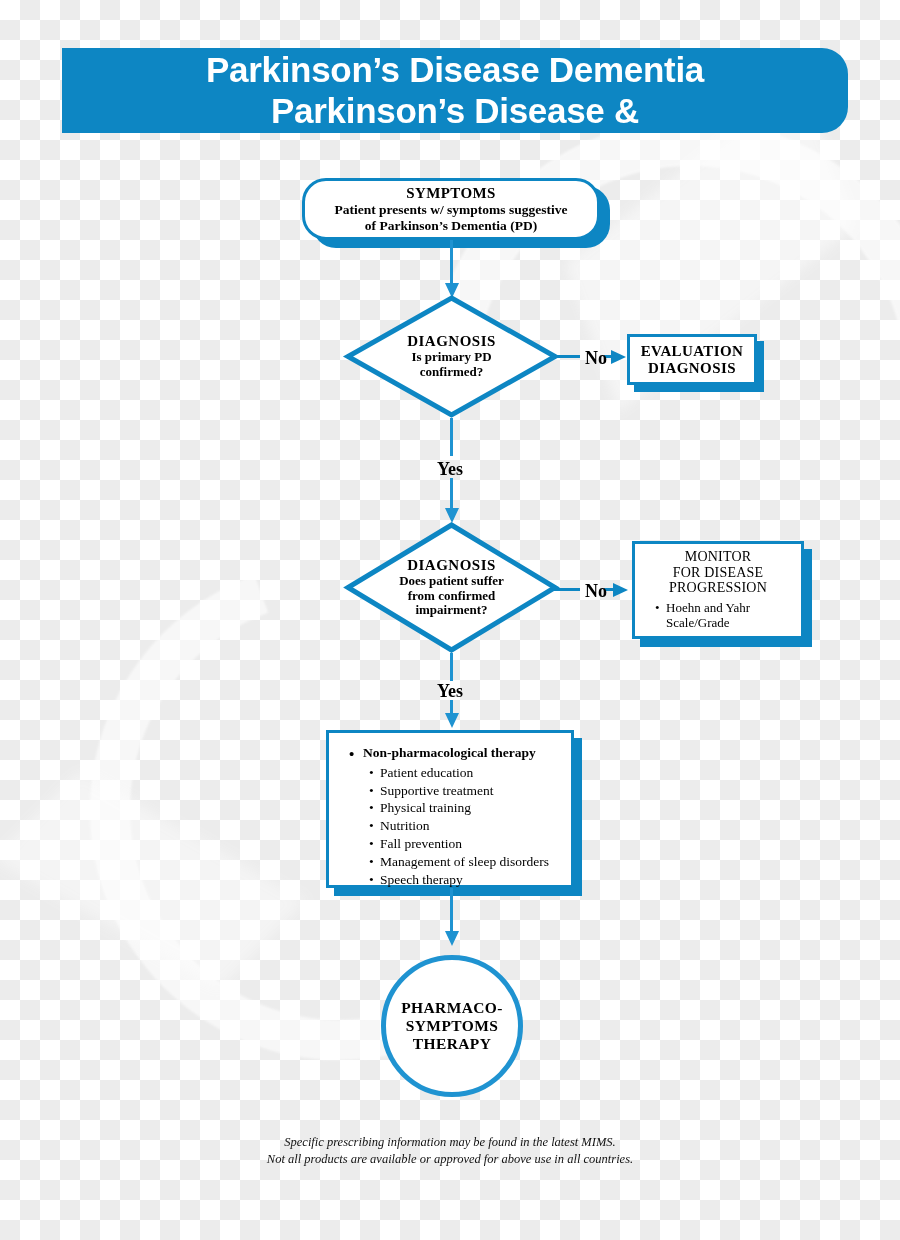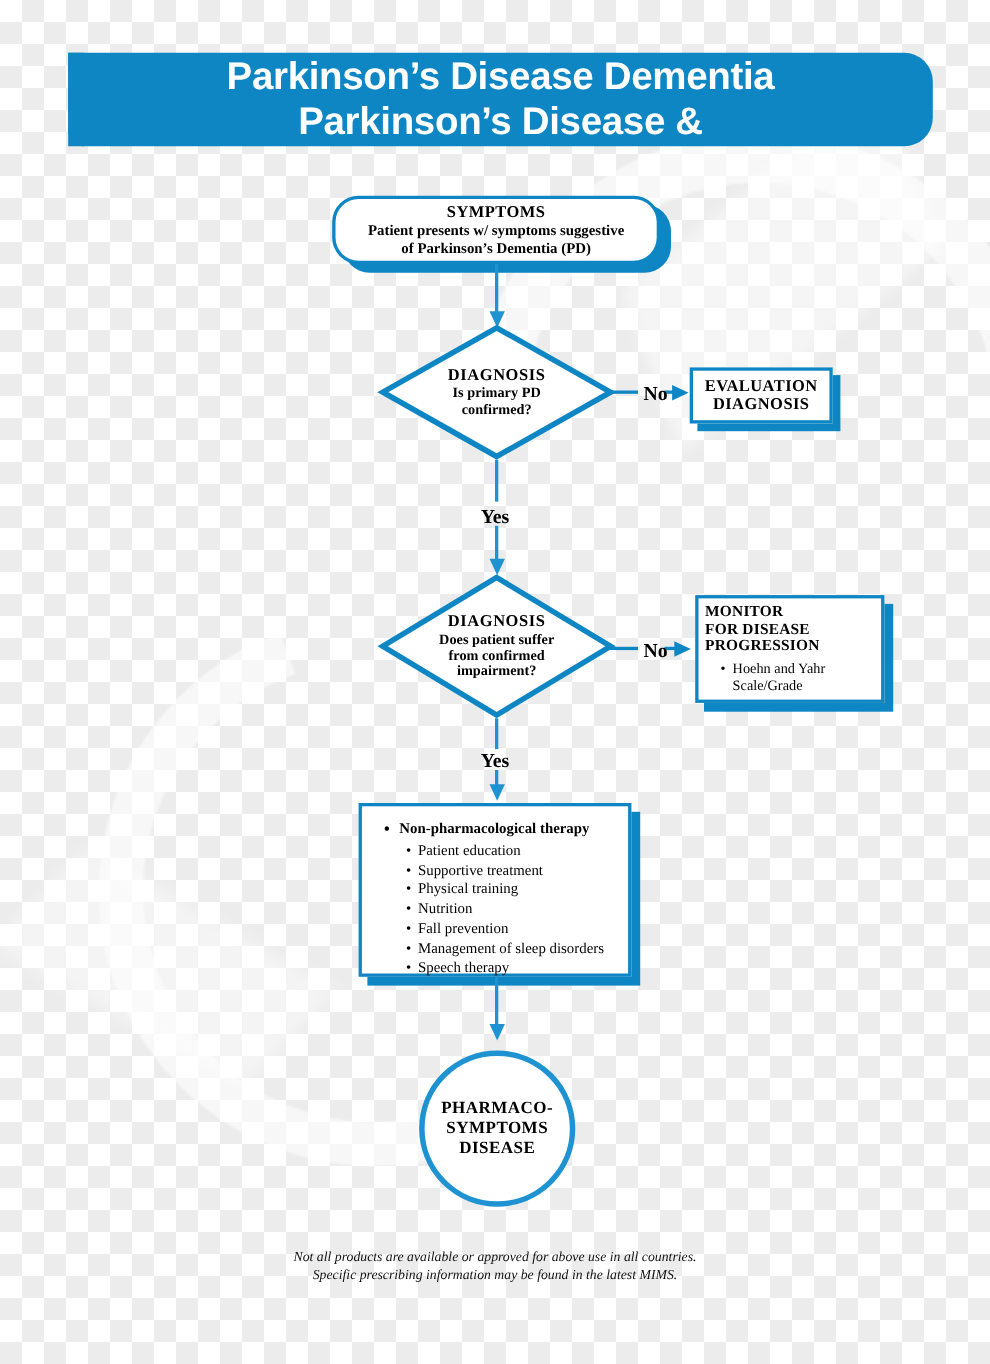--- a/index.html
+++ b/index.html
@@ -237,23 +237,23 @@
     align-items: flex-start;
     margin-left: 28px;
     line-height: 1.32;
   }
   .lb-item .dot {
     width: 11px;
     flex: 0 0 11px;
   }
 
   .mon-title {
-    font-weight: bold;
+    font-weight: normal;
     font-size: 14px;
-    text-align: left;
+    text-align: center;
     line-height: 1.1;
     letter-spacing: 0.2px;
   }
   .mon-bullet {
     font-size: 13px;
     display: flex;
     align-items: flex-start;
     margin: 4px 0 0 14px;
     line-height: 1.2;
   }
@@ -421,22 +421,22 @@
     </div>
   </div>
 
   <div class="vline" style="left:450px; top:888px; height:50px;"></div>
   <div class="arrow-down" style="left:444.5px; top:931px;"></div>
 
   <div class="circle-node" style="left:381px; top:955px; width:142px; height:142px;">
     <div class="circle-text">
       <span>PHARMACO-</span>
       <span>SYMPTOMS</span>
-      <span>DISEASE</span>
+      <span>THERAPY</span>
     </div>
   </div>
 
   <div class="footer">
+    <span>Specific prescribing information may be found in the latest MIMS.</span>
     <span>Not all products are available or approved for above use in all countries.</span>
-    <span>Specific prescribing information may be found in the latest MIMS.</span>
   </div>
 
 </div>
 
 </body></html>

